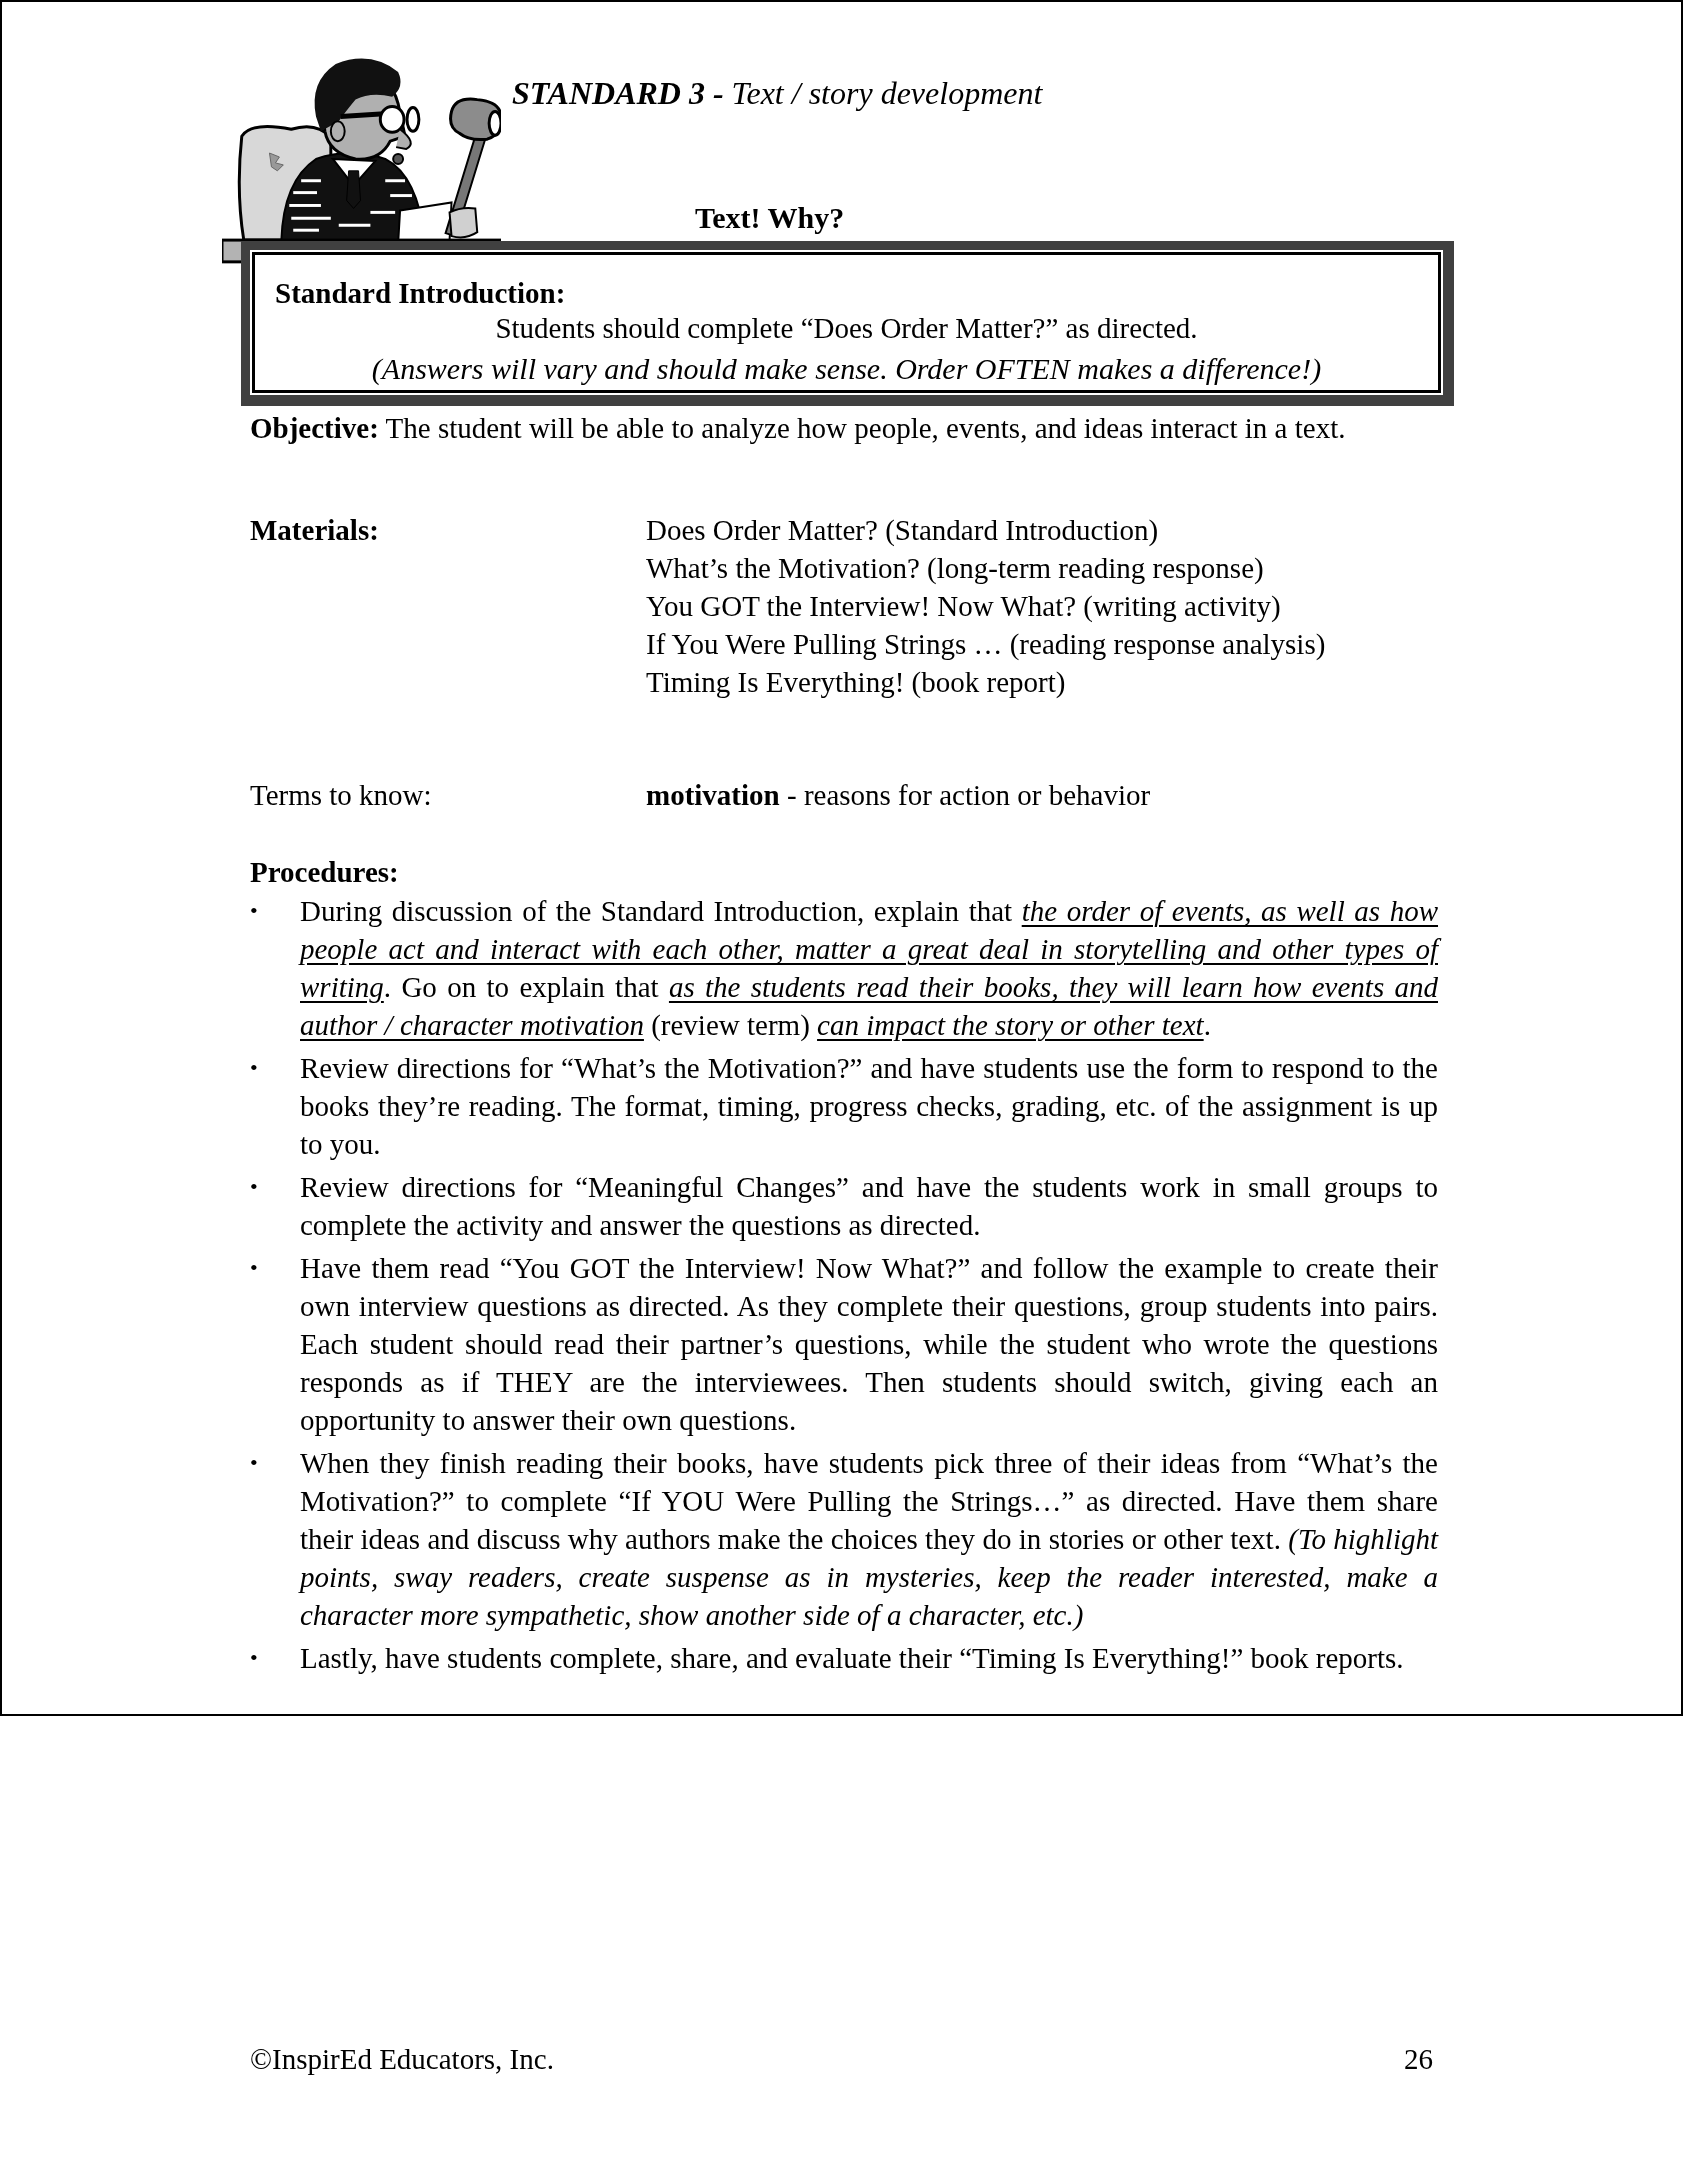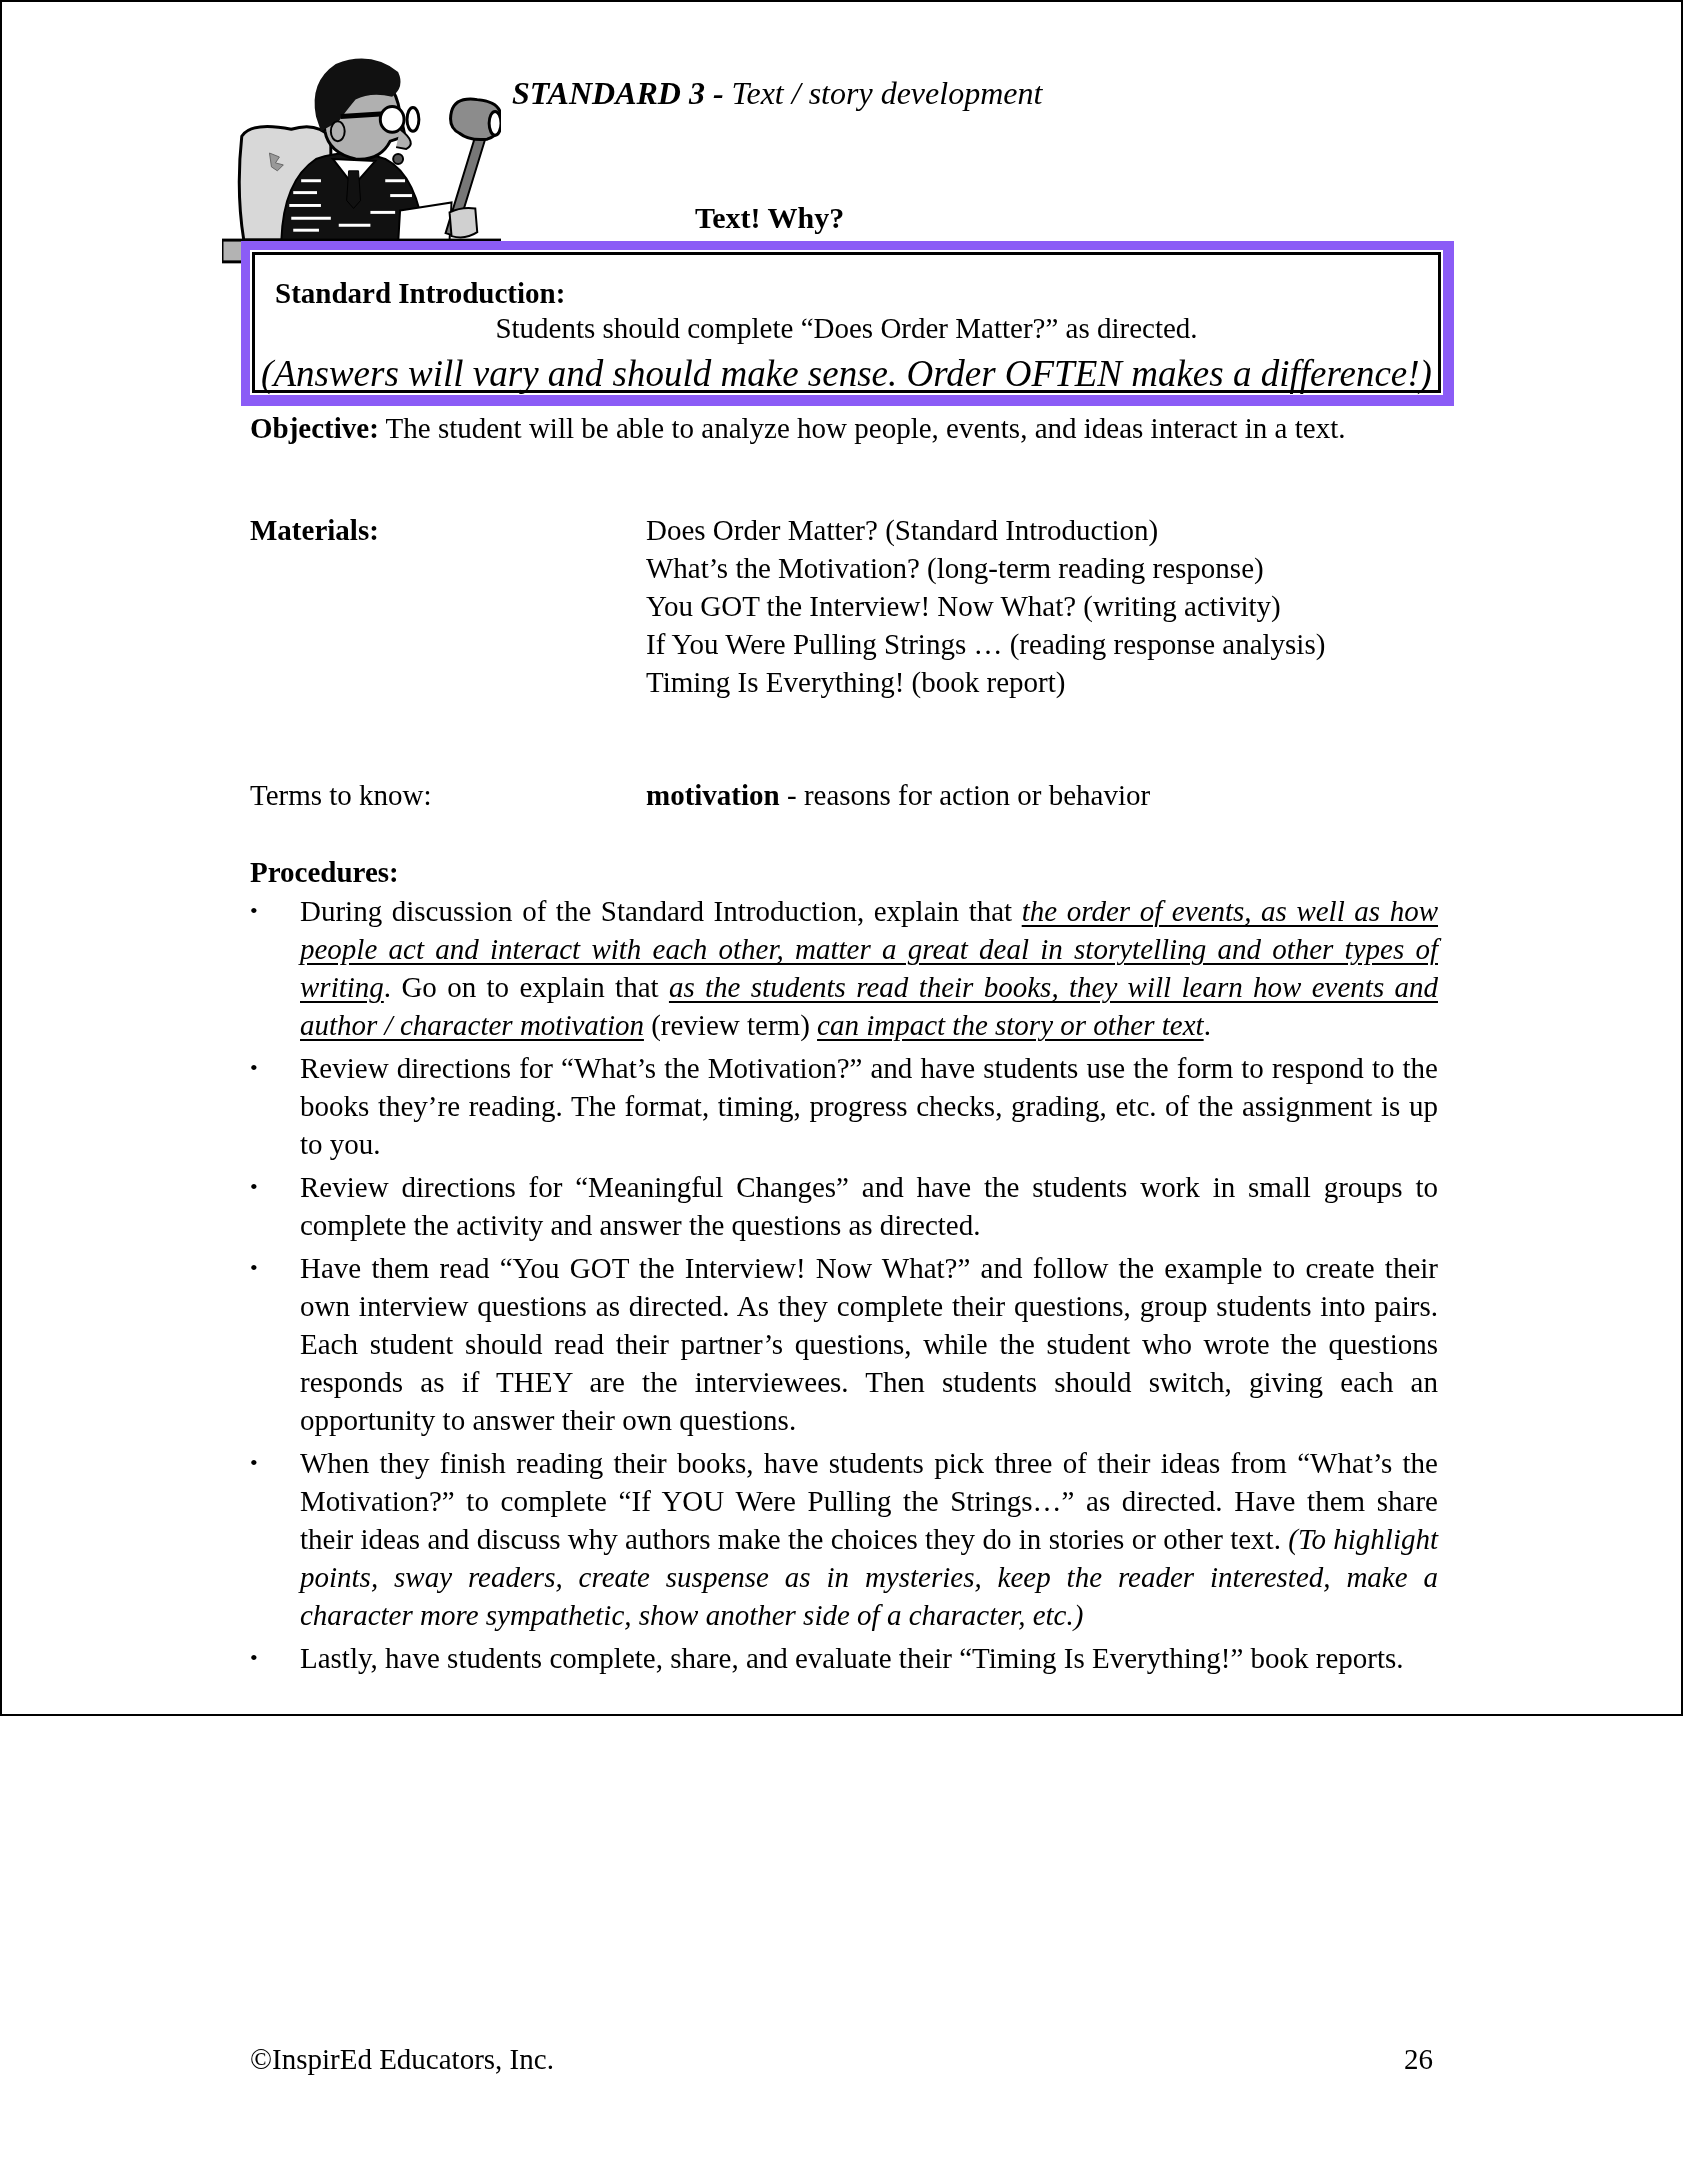--- a/index.html
+++ b/index.html
@@ -17,30 +17,30 @@
     position: absolute; left: 510px; top: 73px; font-size: 32px; font-style: italic; white-space: nowrap;
   }
   .std-title .std-num { font-weight: bold; }
   .lesson-title {
     position: absolute; left: 693px; top: 199px; font-size: 30px; font-weight: bold; white-space: nowrap;
   }
 
   
   .intro-box {
     position: absolute; left: 239px; top: 239px; width: 1213px; height: 165px;
-    box-sizing: border-box; background: #8b5cf6; padding: 9px 11px 11px 9px;
+    box-sizing: border-box; background: #404040; padding: 9px 11px 11px 9px;
   }
   .intro-inner-gap { width: 100%; height: 100%; box-sizing: border-box; background: #fff; padding: 2px; }
   .intro-inner {
     width: 100%; height: 100%; box-sizing: border-box; border: 3px solid #000; background: #fff;
     position: relative;
   }
   .intro-heading { position: absolute; left: 20px; top: 22px; font-size: 29px; font-weight: bold; white-space: nowrap; }
   .intro-line1 { position: absolute; left: 0; right: 0; top: 57px; text-align: center; font-size: 29px; white-space: nowrap; }
-  .intro-line2 { position: absolute; left: 0; right: 0; top: 97px; text-align: center; font-size: 37px; font-style: italic; white-space: nowrap; }
+  .intro-line2 { position: absolute; left: 0; right: 0; top: 97px; text-align: center; font-size: 30px; font-style: italic; white-space: nowrap; }
 
   
   .body-text { font-size: 29px; line-height: 38px; }
   .objective { position: absolute; left: 248px; top: 407px; width: 1188px; text-align: justify; }
   .label { font-weight: bold; }
 
   .materials-label { position: absolute; left: 248px; top: 509px; font-weight: bold; }
   .materials-list { position: absolute; left: 644px; top: 509px; margin: 0; padding: 0; list-style: none; }
   .materials-list li { white-space: nowrap; }
 

